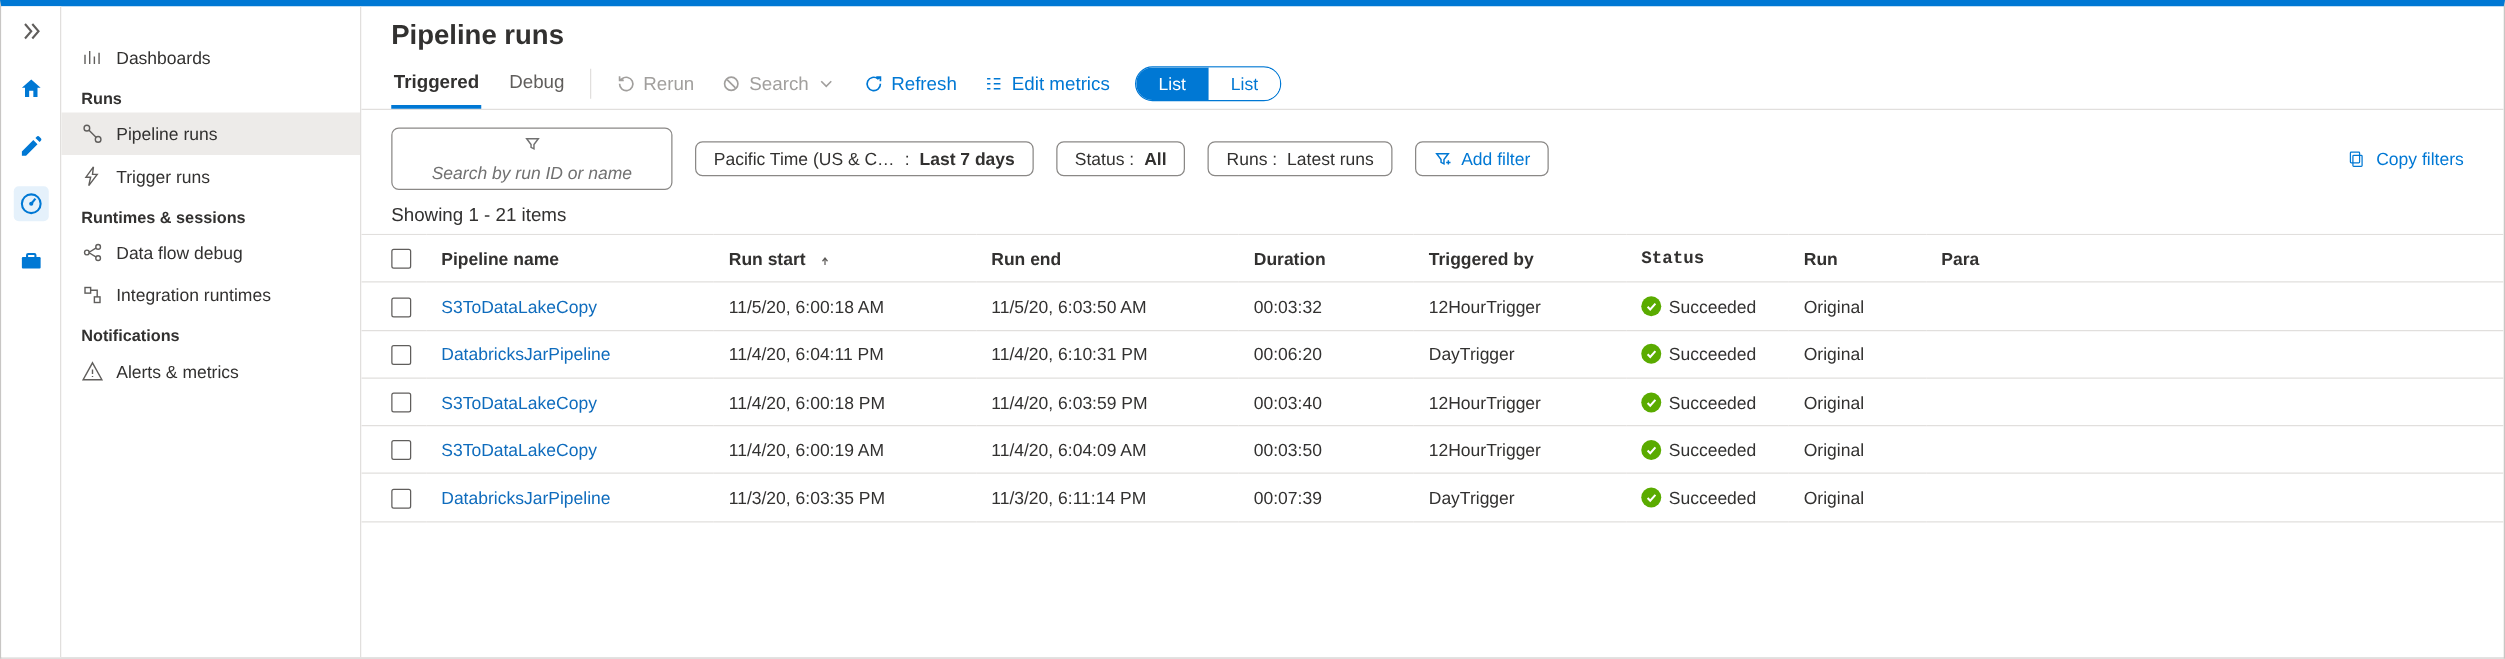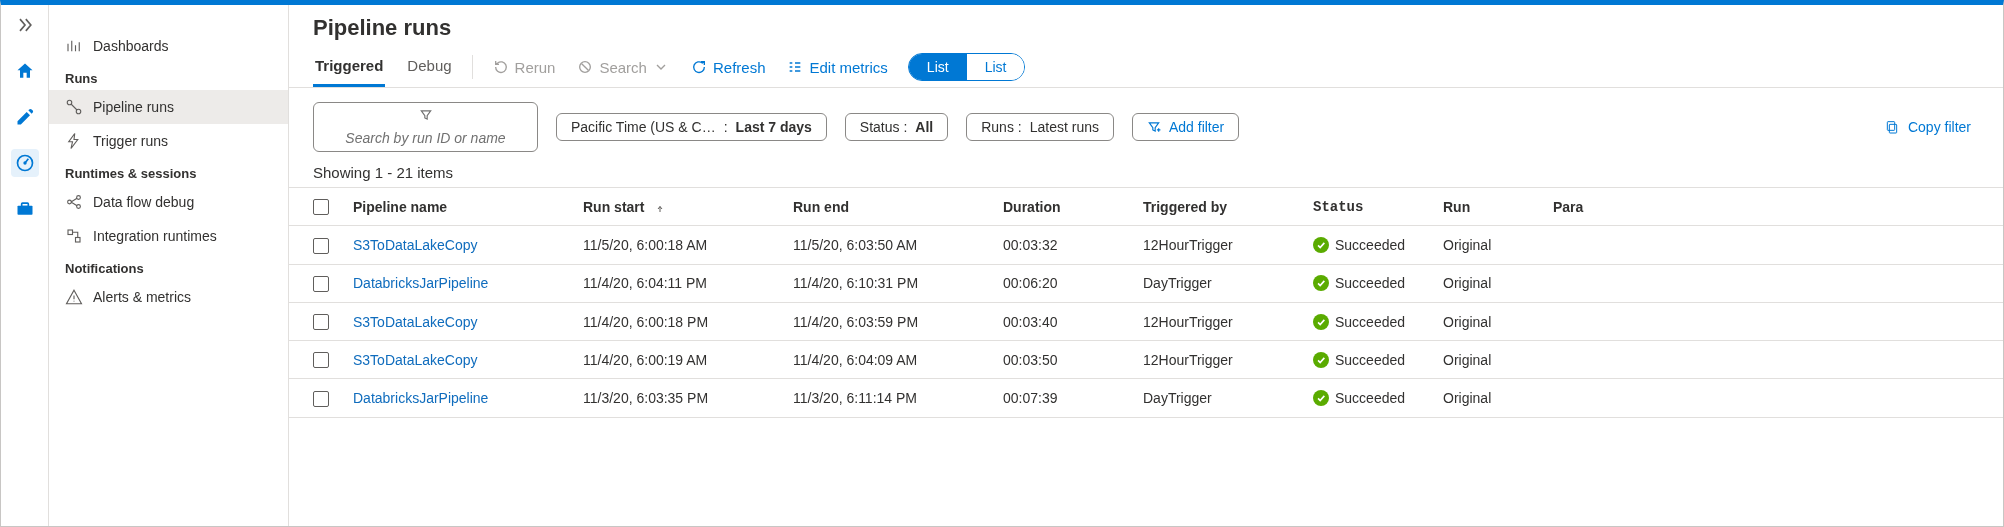--- a/index.html
+++ b/index.html
@@ -228,21 +228,21 @@
             <path fill="none" stroke="currentColor" stroke-width="2" d="M4 5h16l-6 8v6l-4-2v-4zM17 17h6m-3-3v6"></path>
           </svg>
         <span>Add filter</span>
       </div>
       <div class="spacer"></div>
       <div class="copyfilters">
         <svg viewBox="0 0 24 24" width="16" height="16">
             <rect x="8" y="8" width="11" height="13" rx="1" fill="none" stroke="currentColor" stroke-width="1.5"></rect>
             <rect x="5" y="4" width="11" height="13" rx="1" fill="none" stroke="currentColor" stroke-width="1.5"></rect>
           </svg>
-        <span>Copy filter</span>
+        <span>Copy filters</span>
       </div>
     </div>
 
     <div class="summary">Showing 1 - 21 items</div>
 
     <div class="grid">
       <table>
         <thead>
           <tr>
             <th class="col-cb"><span class="cb"></span></th>

